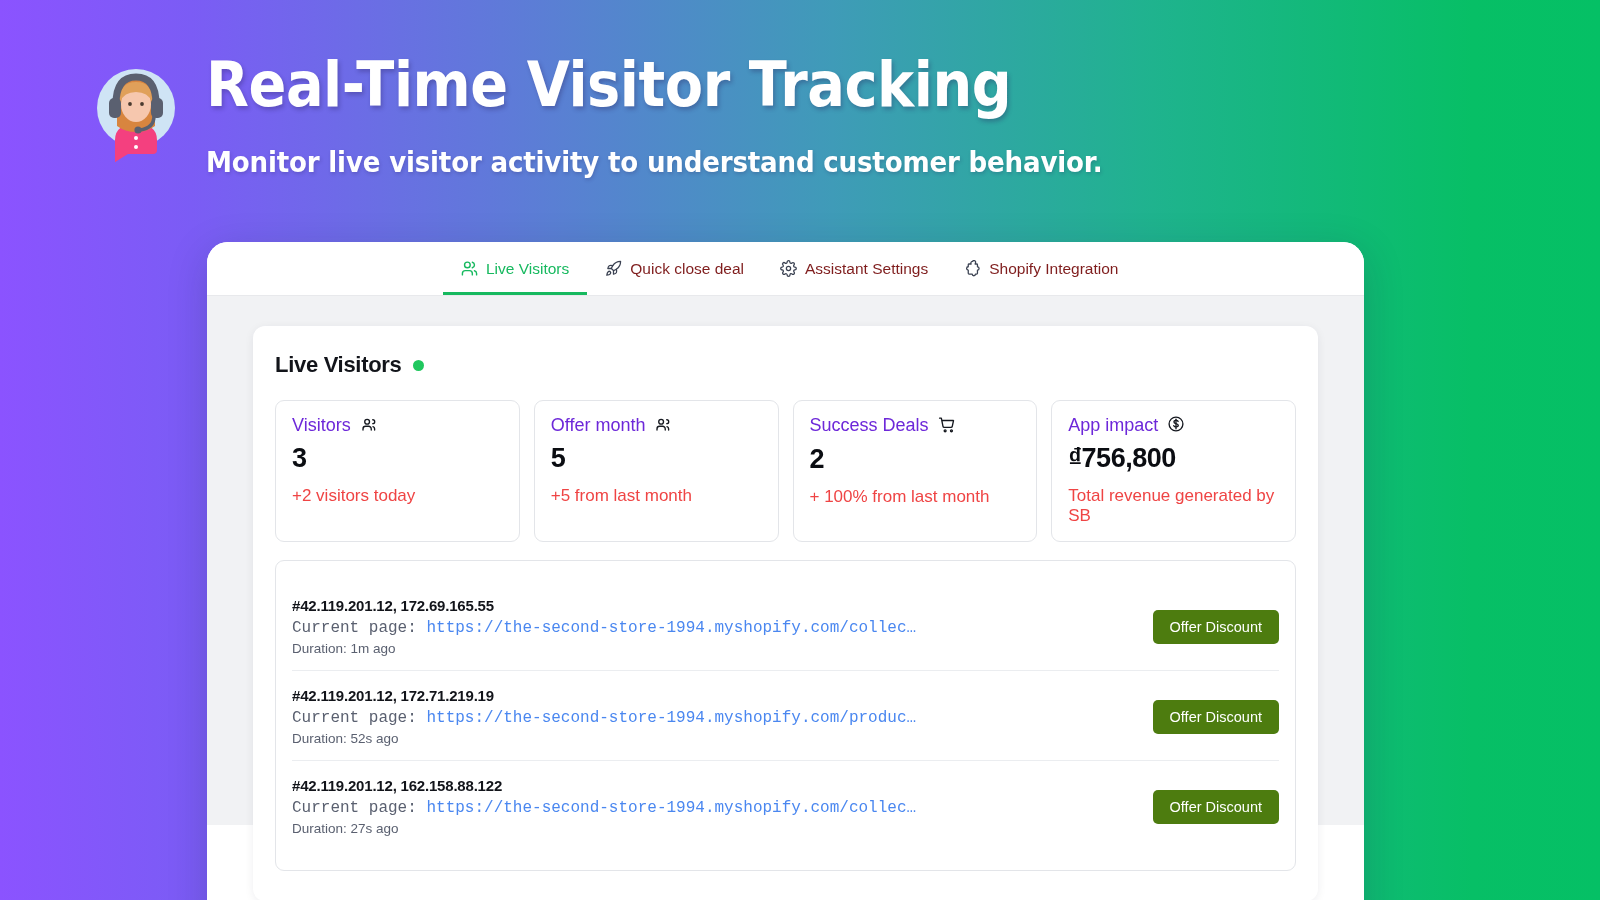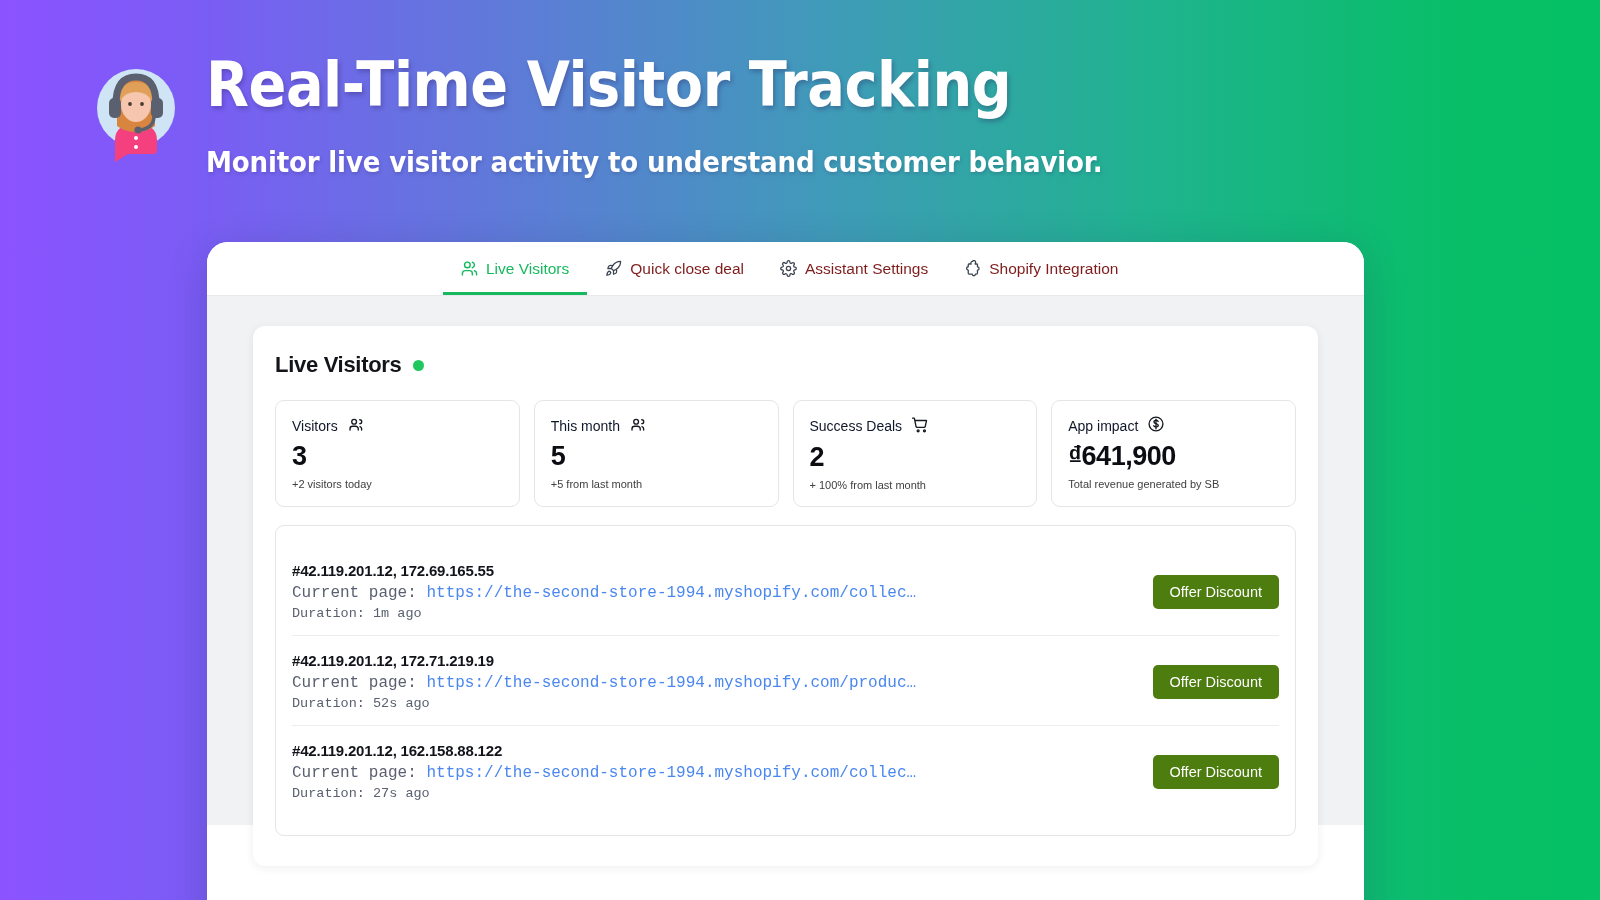--- a/index.html
+++ b/index.html
@@ -149,37 +149,36 @@
 
   .stat-card {
     border: 1px solid #e3e5e9;
     border-radius: 9px;
     padding: 14px 16px 15px 16px;
     background: #fff;
     min-height: 99px;
   }
   .stat-top {
     display: flex;
-    align-items: center;
     gap: 9px;
-    font-size: 14px;
-    color: #0f172a;
+    font-size: 18px;
+    color: #6d28d9;
   }
   .stat-value {
     font-size: 27px;
     font-weight: 700;
     color: #0b0d12;
     margin-top: 5px;
     line-height: 1.12;
     letter-spacing: -0.5px;
   }
   .stat-sub {
-    font-size: 11px;
-    color: #404040;
-    margin-top: 7px;
+    font-size: 17px;
+    color: #ef4444;
+    margin-top: 13px;
   }
 
   
   .visitor-list {
     border: 1px solid #e3e5e9;
     border-radius: 9px;
     padding: 20px 16px;
     background: #fff;
   }
 
@@ -205,21 +204,20 @@
     font-family: Liberation Mono, monospace;
   }
   .vr-page a {
     color: #4a87f0;
     text-decoration: none;
   }
   .vr-dur {
     font-size: 13.5px;
     color: #5a6070;
     margin-top: 4px;
-    font-family: Liberation Mono, monospace;
   }
 
   .offer-btn {
     background: #4d7c0f;
     color: #ffffff;
     font-size: 14.5px;
     font-family: "Liberation Sans", sans-serif;
     border: none;
     border-radius: 5px;
     padding: 9px 17px;
@@ -336,21 +334,21 @@
                 <path d="M19.5 20v-1.5a3.3 3.3 0 0 0-2.2-3"></path>
               </svg>
             </span>
           </div>
           <div class="stat-value">3</div>
           <div class="stat-sub">+2 visitors today</div>
         </div>
 
         <div class="stat-card">
           <div class="stat-top">
-            <span>This month</span>
+            <span>Offer month</span>
             <span>
               <svg width="18" height="18" viewBox="0 0 24 24" fill="none" stroke="#15181f" stroke-width="1.8" stroke-linecap="round" stroke-linejoin="round">
                 <path d="M15 20v-1.5a3.5 3.5 0 0 0-3.5-3.5h-4A3.5 3.5 0 0 0 4 18.5V20"></path>
                 <circle cx="9.5" cy="9" r="3.2"></circle>
                 <path d="M17 11.5a2.6 2.6 0 1 0 0-5.2"></path>
                 <path d="M19.5 20v-1.5a3.3 3.3 0 0 0-2.2-3"></path>
               </svg>
             </span>
           </div>
           <div class="stat-value">5</div>
@@ -376,21 +374,21 @@
           <div class="stat-top">
             <span>App impact</span>
             <span>
               <svg width="18" height="18" viewBox="0 0 24 24" fill="none" stroke="#15181f" stroke-width="1.8" stroke-linecap="round" stroke-linejoin="round">
                 <circle cx="12" cy="12" r="9.2"></circle>
                 <path d="M14.8 8.6c-.5-.9-1.6-1.4-2.8-1.4-1.6 0-2.7.8-2.7 2 0 1.3 1.1 1.8 2.7 2.2 1.8.4 3 1 3 2.3 0 1.3-1.2 2.1-3 2.1-1.3 0-2.5-.5-3-1.5"></path>
                 <path d="M12 5.6v12.8"></path>
               </svg>
             </span>
           </div>
-          <div class="stat-value">₫641,900</div>
+          <div class="stat-value">₫756,800</div>
           <div class="stat-sub">Total revenue generated by SB</div>
         </div>
 
       </div>
 
       <div class="visitor-list">
 
         <div class="visitor-row">
           <div>
             <div class="vr-ip">#42.119.201.12, 172.69.165.55</div>

